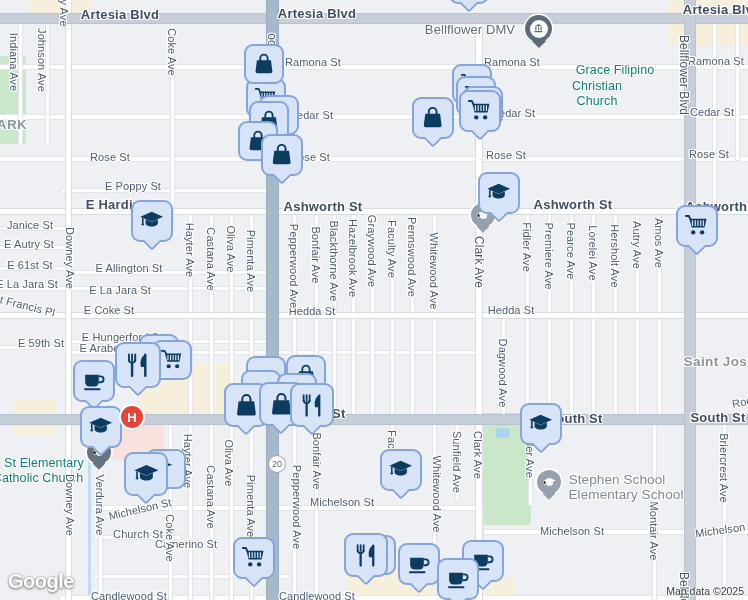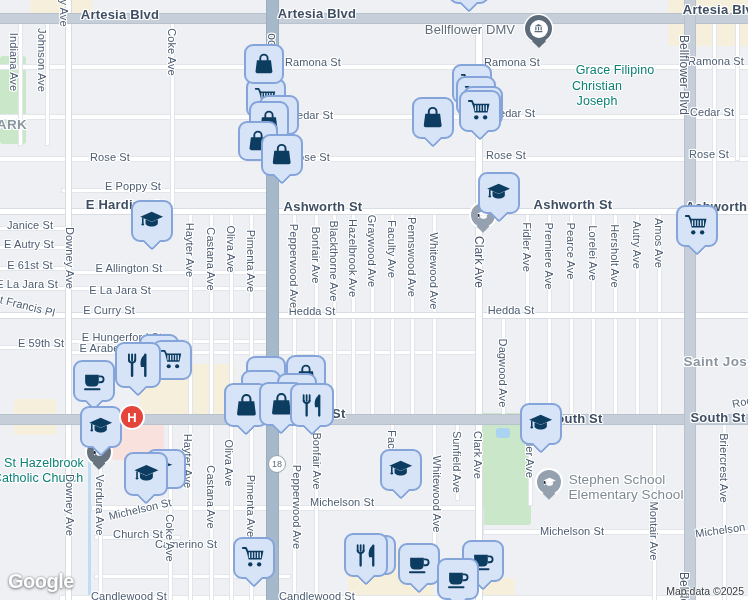--- a/index.html
+++ b/index.html
@@ -174,53 +174,53 @@
     <div class="road hwy" style="top: 0px; height: 600px; left: 266.5px; width: 11px;"></div>
     <div class="lbl ma" style="left: 120px; top: 14px; transform: translate(-50%, -50%);">Artesia Blvd</div>
     <div class="lbl ma" style="left: 317px; top: 13px; transform: translate(-50%, -50%);">Artesia Blvd</div>
     <div class="lbl ma" style="left: 722px; top: 9px; transform: translate(-50%, -50%);">Artesia Blvd</div>
     <div class="lbl gray" style="left: 470px; top: 29px; transform: translate(-50%, -50%);">Bellflower DMV</div>
     <div class="lbl " style="left: 313px; top: 62px; transform: translate(-50%, -50%);">Ramona St</div>
     <div class="lbl " style="left: 512px; top: 62px; transform: translate(-50%, -50%);">Ramona St</div>
     <div class="lbl " style="left: 716px; top: 61px; transform: translate(-50%, -50%);">Ramona St</div>
     <div class="lbl teal" style="left: 601px; top: 70px; transform: translate(-50%, -50%); padding-left: 28px;">Grace Filipino</div>
     <div class="lbl teal" style="left: 597px; top: 86px; transform: translate(-50%, -50%);">Christian</div>
-    <div class="lbl teal" style="left: 597px; top: 101px; transform: translate(-50%, -50%);">Joseph</div>
+    <div class="lbl teal" style="left: 597px; top: 101px; transform: translate(-50%, -50%);">Church</div>
     <div class="lbl " style="left: 311px; top: 115px; transform: translate(-50%, -50%);">Cedar St</div>
     <div class="lbl " style="left: 513px; top: 113px; transform: translate(-50%, -50%);">Cedar St</div>
     <div class="lbl " style="left: 712px; top: 112px; transform: translate(-50%, -50%);">Cedar St</div>
     <div class="lbl hood" style="left: 12px; top: 124px; transform: translate(-50%, -50%);">ARK</div>
     <div class="lbl " style="left: 110px; top: 157px; transform: translate(-50%, -50%);">Rose St</div>
     <div class="lbl " style="left: 310px; top: 157px; transform: translate(-50%, -50%);">Rose St</div>
     <div class="lbl " style="left: 506px; top: 155px; transform: translate(-50%, -50%);">Rose St</div>
     <div class="lbl " style="left: 709px; top: 154px; transform: translate(-50%, -50%);">Rose St</div>
     <div class="lbl " style="left: 133px; top: 186px; transform: translate(-50%, -50%);">E Poppy St</div>
     <div class="lbl ma" style="left: 126px; top: 204px; transform: translate(-50%, -50%);">E Harding St</div>
     <div class="lbl ma" style="left: 323px; top: 206px; transform: translate(-50%, -50%);">Ashworth St</div>
     <div class="lbl ma" style="left: 573px; top: 204px; transform: translate(-50%, -50%);">Ashworth St</div>
     <div class="lbl ma" style="left: 725px; top: 206px; transform: translate(-50%, -50%);">Ashworth St</div>
     <div class="lbl " style="left: 30px; top: 225px; transform: translate(-50%, -50%);">Janice St</div>
     <div class="lbl " style="left: 29px; top: 244px; transform: translate(-50%, -50%);">E Autry St</div>
     <div class="lbl " style="left: 30px; top: 265px; transform: translate(-50%, -50%);">E 61st St</div>
     <div class="lbl " style="left: 129px; top: 268px; transform: translate(-50%, -50%);">E Allington St</div>
     <div class="lbl " style="left: 27px; top: 284px; transform: translate(-50%, -50%);">E La Jara St</div>
     <div class="lbl " style="left: 120px; top: 290px; transform: translate(-50%, -50%);">E La Jara St</div>
     <div class="lbl " style="left: 24px; top: 305px; transform: translate(-50%, -50%) rotate(14deg);">St Francis Pl</div>
-    <div class="lbl " style="left: 109px; top: 310px; transform: translate(-50%, -50%);">E Curry St</div>
+    <div class="lbl " style="left: 109px; top: 310px; transform: translate(-50%, -50%);">E Coke St</div>
     <div class="lbl " style="left: 312px; top: 311px; transform: translate(-50%, -50%);">Hedda St</div>
     <div class="lbl " style="left: 511px; top: 310px; transform: translate(-50%, -50%);">Hedda St</div>
     <div class="lbl " style="left: 122px; top: 337px; transform: translate(-50%, -50%);">E Hungerford St</div>
     <div class="lbl " style="left: 41px; top: 343px; transform: translate(-50%, -50%);">E 59th St</div>
     <div class="lbl " style="left: 112px; top: 348px; transform: translate(-50%, -50%);">E Arabella St</div>
     <div class="lbl hood" style="left: 728px; top: 361px; transform: translate(-50%, -50%);">Saint Joseph</div>
     <div class="lbl " style="left: 742px; top: 402px; transform: translate(-50%, -50%) rotate(-12deg);">Roc</div>
     <div class="lbl ma" style="left: 318px; top: 413px; transform: translate(-50%, -50%);">South St</div>
     <div class="lbl ma" style="left: 575px; top: 418px; transform: translate(-50%, -50%);">South St</div>
     <div class="lbl ma" style="left: 718px; top: 417px; transform: translate(-50%, -50%);">South St</div>
-    <div class="lbl teal" style="left: 44px; top: 463px; transform: translate(-50%, -50%);">St Hazelbrook</div>
+    <div class="lbl teal" style="left: 44px; top: 463px; transform: translate(-50%, -50%);">St Elementary</div>
     <div class="lbl teal" style="left: 38px; top: 478px; transform: translate(-50%, -50%);">Catholic Church</div>
     <div class="lbl gray13" style="left: 617px; top: 479px; transform: translate(-50%, -50%);">Stephen School</div>
     <div class="lbl gray13" style="left: 626px; top: 494px; transform: translate(-50%, -50%);">Elementary School</div>
     <div class="lbl " style="left: 140px; top: 509px; transform: translate(-50%, -50%) rotate(-13deg);">Michelson St</div>
     <div class="lbl " style="left: 342px; top: 502px; transform: translate(-50%, -50%);">Michelson St</div>
     <div class="lbl " style="left: 572px; top: 531px; transform: translate(-50%, -50%);">Michelson St</div>
     <div class="lbl " style="left: 727px; top: 529px; transform: translate(-50%, -50%) rotate(-8deg);">Michelson St</div>
     <div class="lbl " style="left: 138px; top: 534px; transform: translate(-50%, -50%);">Church St</div>
     <div class="lbl " style="left: 186px; top: 544px; transform: translate(-50%, -50%); text-align: right;">Camerino St</div>
     <div class="lbl " style="left: 129px; top: 596px; transform: translate(-50%, -50%);">Candlewood St</div>
@@ -467,14 +467,14 @@
       <svg viewBox="0 0 24 24">
         <use href="#i-school"></use>
       </svg>
     </div>
     <div class="badge dark" style="left: 87px; top: 440px;">
       <svg viewBox="0 0 24 24">
         <use href="#i-school"></use>
       </svg>
     </div>
     <div class="hosp" style="left: 121px; top: 406px;">H</div>
-    <div class="shield" style="left: 268px; top: 455px;">18</div>
+    <div class="shield" style="left: 268px; top: 455px;">20</div>
   </div>
 
 </body></html>

